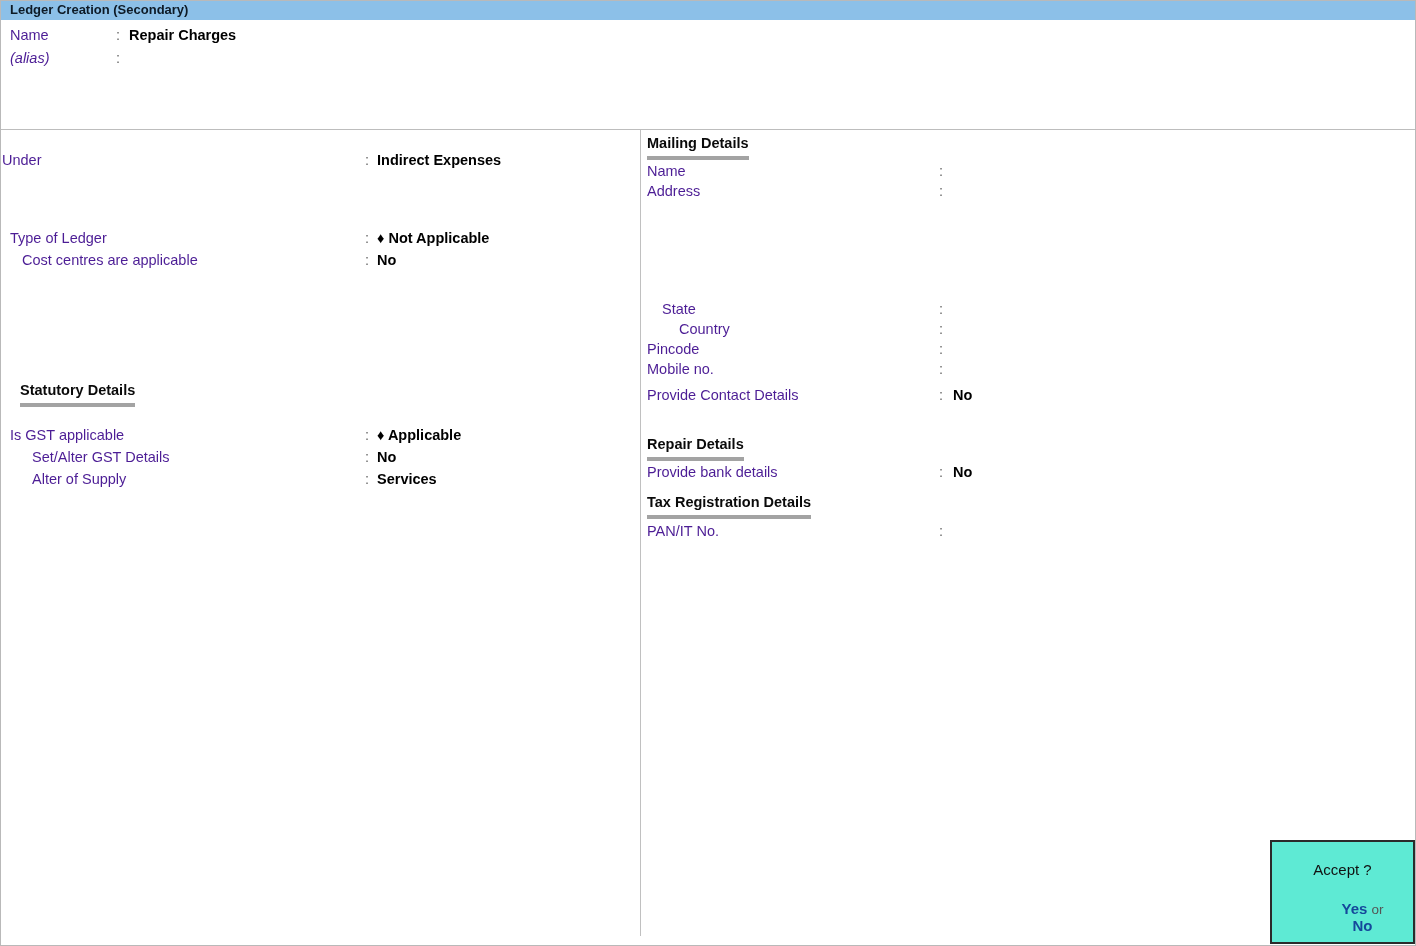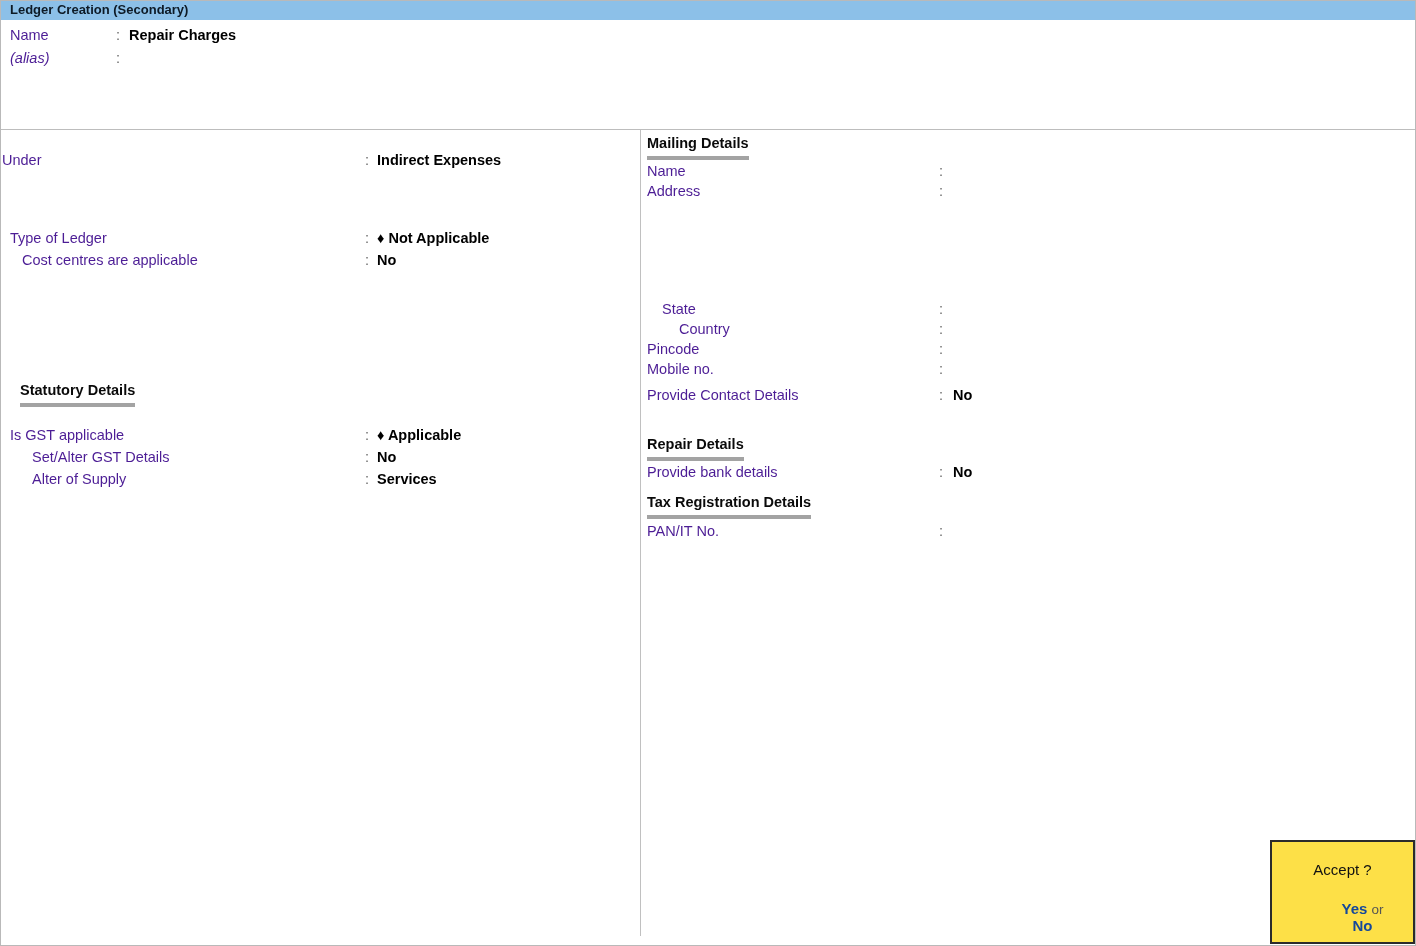--- a/index.html
+++ b/index.html
@@ -83,21 +83,21 @@
     padding-bottom: 5px;
     border-bottom: 4px solid #a3a3a3;
   }
 
   
   .accept-box {
     position: absolute;
     left: 1269px; top: 839px;
     width: 145px;
     height: 104px;
-    background: #fde047;
+    background: #5eead4;
     border: 2px solid #2b2b2b;
   }
   .accept-title {
     position: absolute;
     left: 0; top: 19px;
     width: 141px;
     text-align: center;
     font-size: 15px;
     color: #111111;
   }

